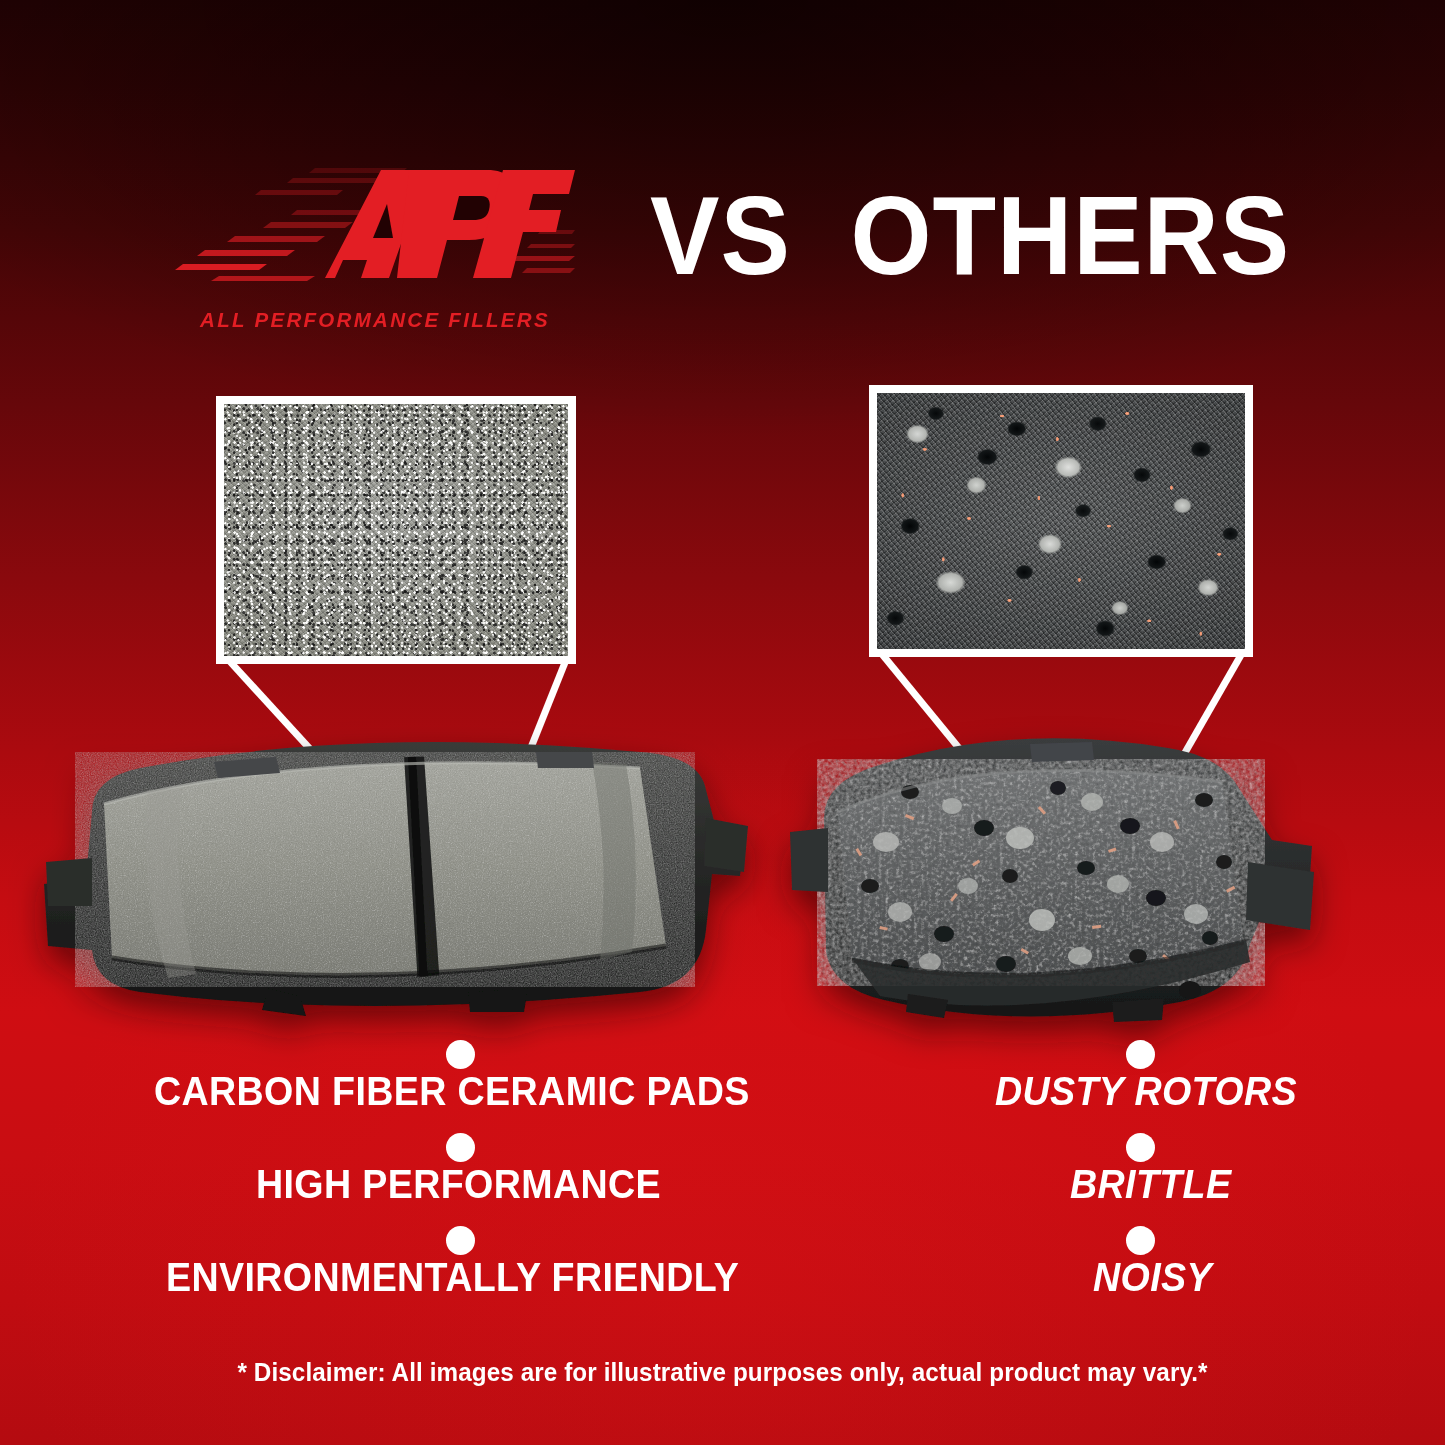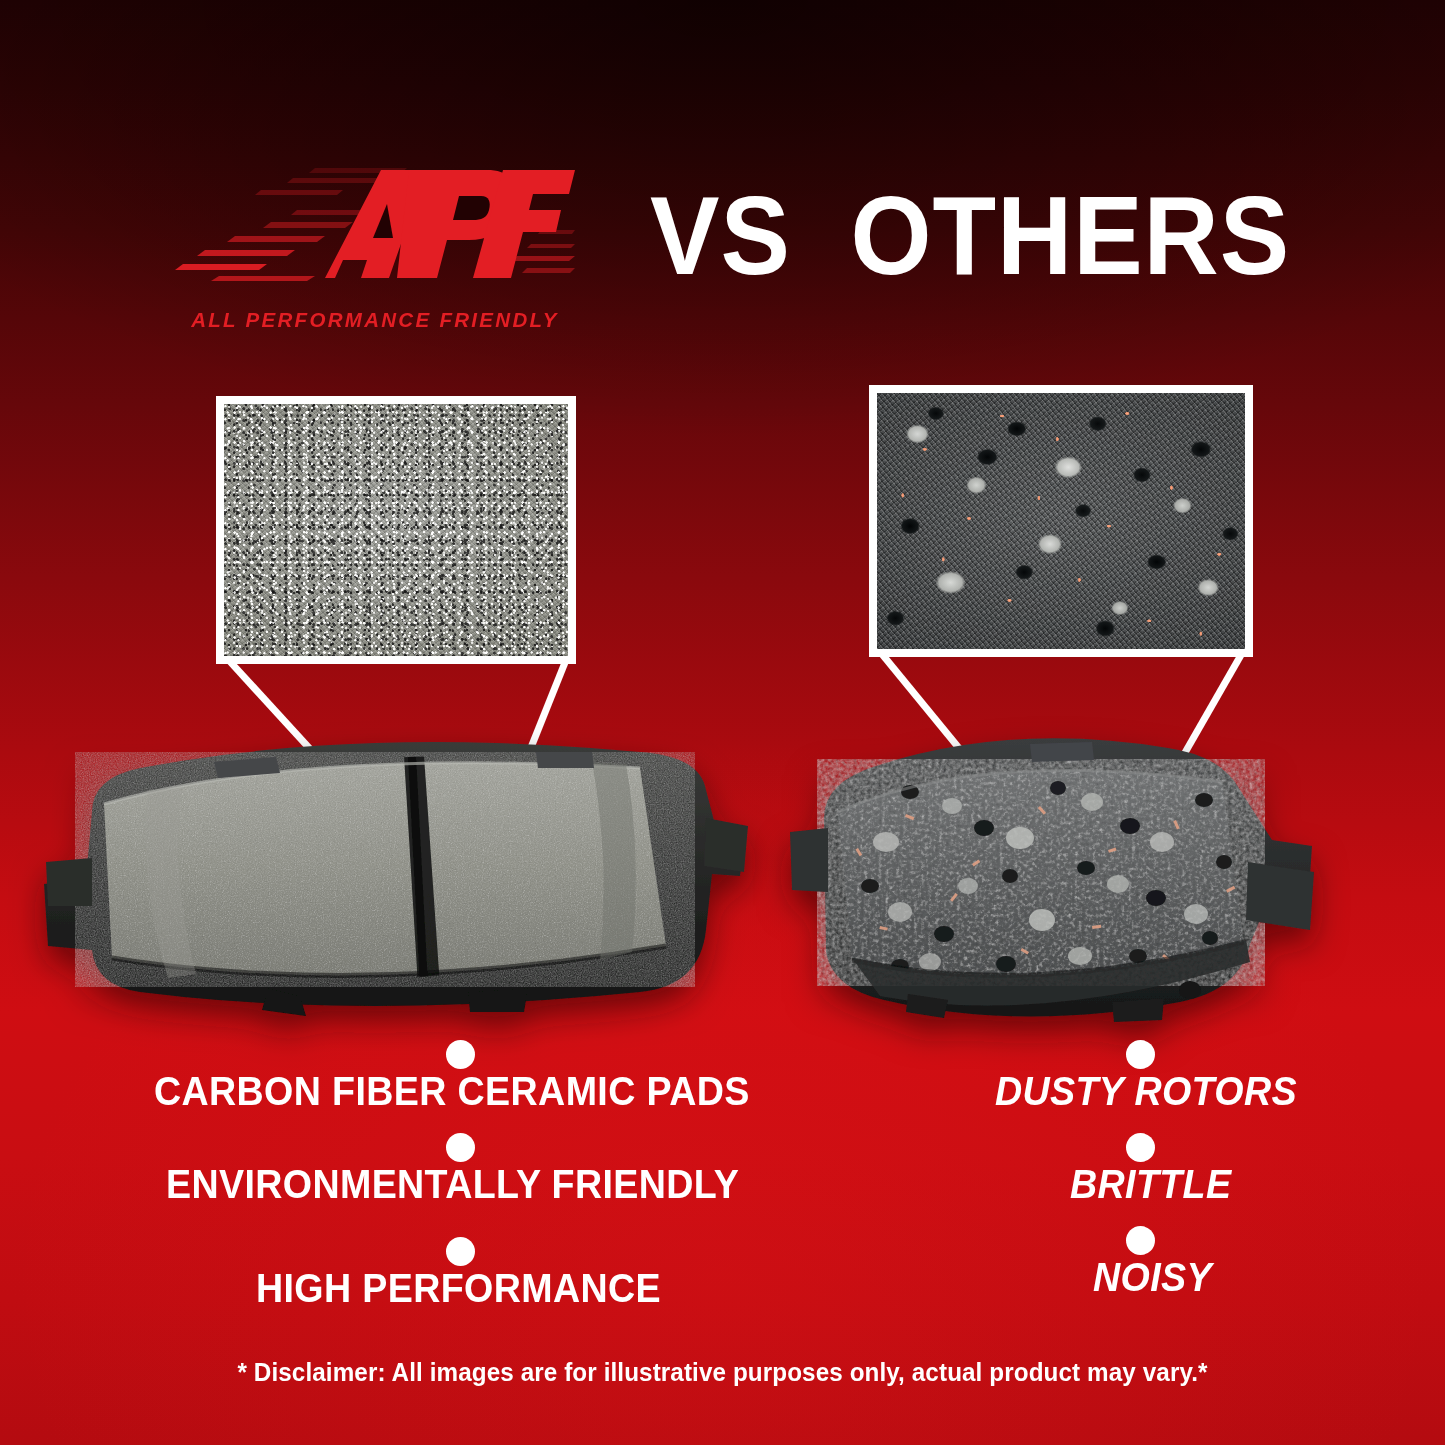--- a/index.html
+++ b/index.html
@@ -239,21 +239,21 @@
           <path d="M284 36 L306 36 C314 36 316 42 314 50 C312 58 306 60 298 60 L278 60 Z" fill="#220203"></path>
 
           <path d="M328 10 L400 10 L394 34 L358 34 L354 50 L386 50 L381 72 L348 72 L336 118 L298 118 Z"></path>
 
           <path d="M342 96 L400 96 L394 101 L336 101 Z" opacity=".55"></path>
           <path d="M356 84 L400 84 L396 88 L352 88 Z" opacity=".4"></path>
           <path d="M366 70 L400 70 L397 74 L363 74 Z" opacity=".3"></path>
           <path d="M352 108 L400 108 L395 113 L347 113 Z" opacity=".45"></path>
         </g>
       </svg>
-      <div class="tagline">ALL PERFORMANCE FRIENDLY</div>
+      <div class="tagline">ALL PERFORMANCE FILLERS</div>
     </div>
 
     <div class="vs-others">VS  OTHERS</div>
   </div>
 
   <svg class="callout-layer" viewBox="0 0 1445 1445">
     <g stroke="#ffffff" stroke-width="7" fill="none" stroke-linejoin="miter">
 
       <path d="M224 655 L430 880"></path>
       <path d="M568 655 L478 880"></path>
@@ -429,27 +429,27 @@
     </g>
   </svg>
 
   <div class="lists">
 
     <div class="col col-left">
       <div class="feat f0">
         <span class="dot"></span>
         <span class="lbl">CARBON FIBER CERAMIC PADS</span>
       </div>
+      <div class="feat f2">
+        <span class="dot"></span>
+        <span class="lbl">HIGH PERFORMANCE</span>
+      </div>
       <div class="feat f1">
         <span class="dot"></span>
         <span class="lbl">ENVIRONMENTALLY FRIENDLY</span>
-      </div>
-      <div class="feat f2">
-        <span class="dot"></span>
-        <span class="lbl">HIGH PERFORMANCE</span>
       </div>
     </div>
 
     <div class="col col-right">
       <div class="feat f0">
         <span class="dot"></span>
         <span class="lbl">DUSTY ROTORS</span>
       </div>
       <div class="feat f2">
         <span class="dot"></span>

